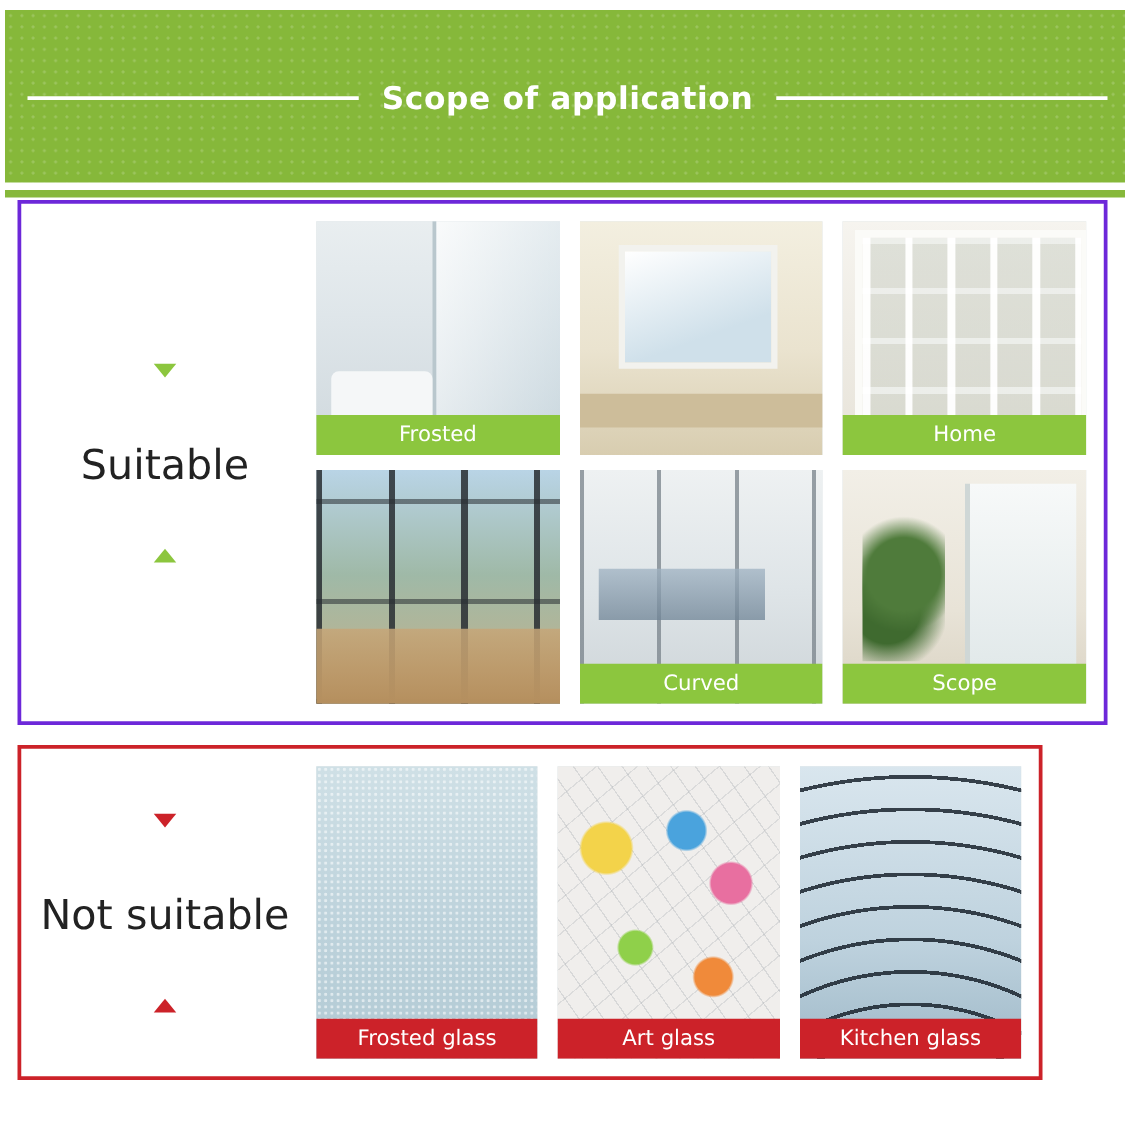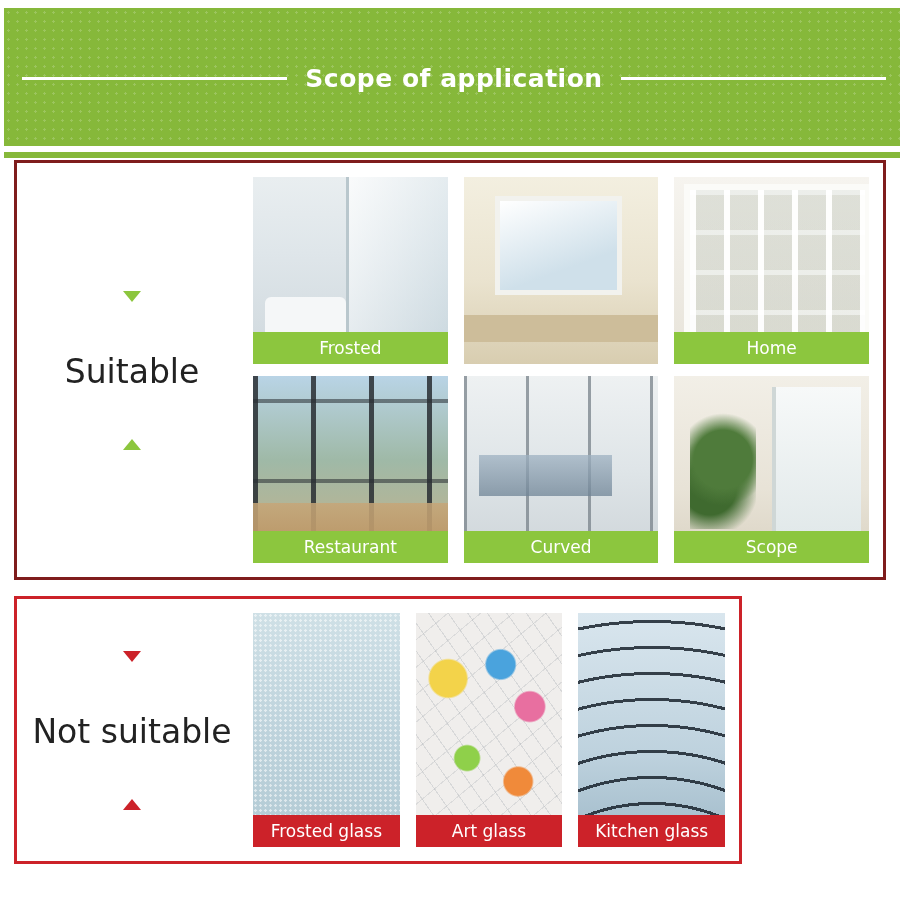--- a/index.html
+++ b/index.html
@@ -62,25 +62,25 @@
   }
 
   
   .section {
     position: absolute;
     background: #ffffff;
   }
   .section.suitable {
     left: 14px; top: 160px;
     width: 872px; height: 420px;
-    border: 3px solid #7f1d1d;
+    border: 3px solid #6d28d9;
   }
   .section.not-suitable {
     left: 14px; top: 596px;
-    width: 728px; height: 268px;
+    width: 820px; height: 268px;
     border: 3px solid #cc2229;
   }
 
   .label-col {
     position: absolute;
     left: 0; top: 0;
     width: 230px; height: 100%;
     display: flex;
     flex-direction: column;
     align-items: center;
@@ -302,21 +302,20 @@
         <div class="card-photo ph-kitchen"></div>
       </div>
 
       <div class="card">
         <div class="card-photo ph-door"></div>
         <div class="card-caption cap-green">Home</div>
       </div>
 
       <div class="card">
         <div class="card-photo ph-restaurant"></div>
-        <div class="card-caption cap-green">Restaurant</div>
       </div>
 
       <div class="card">
         <div class="card-photo ph-office"></div>
         <div class="card-caption cap-green">Curved</div>
       </div>
 
       <div class="card">
         <div class="card-photo ph-home"></div>
         <div class="card-caption cap-green">Scope</div>

